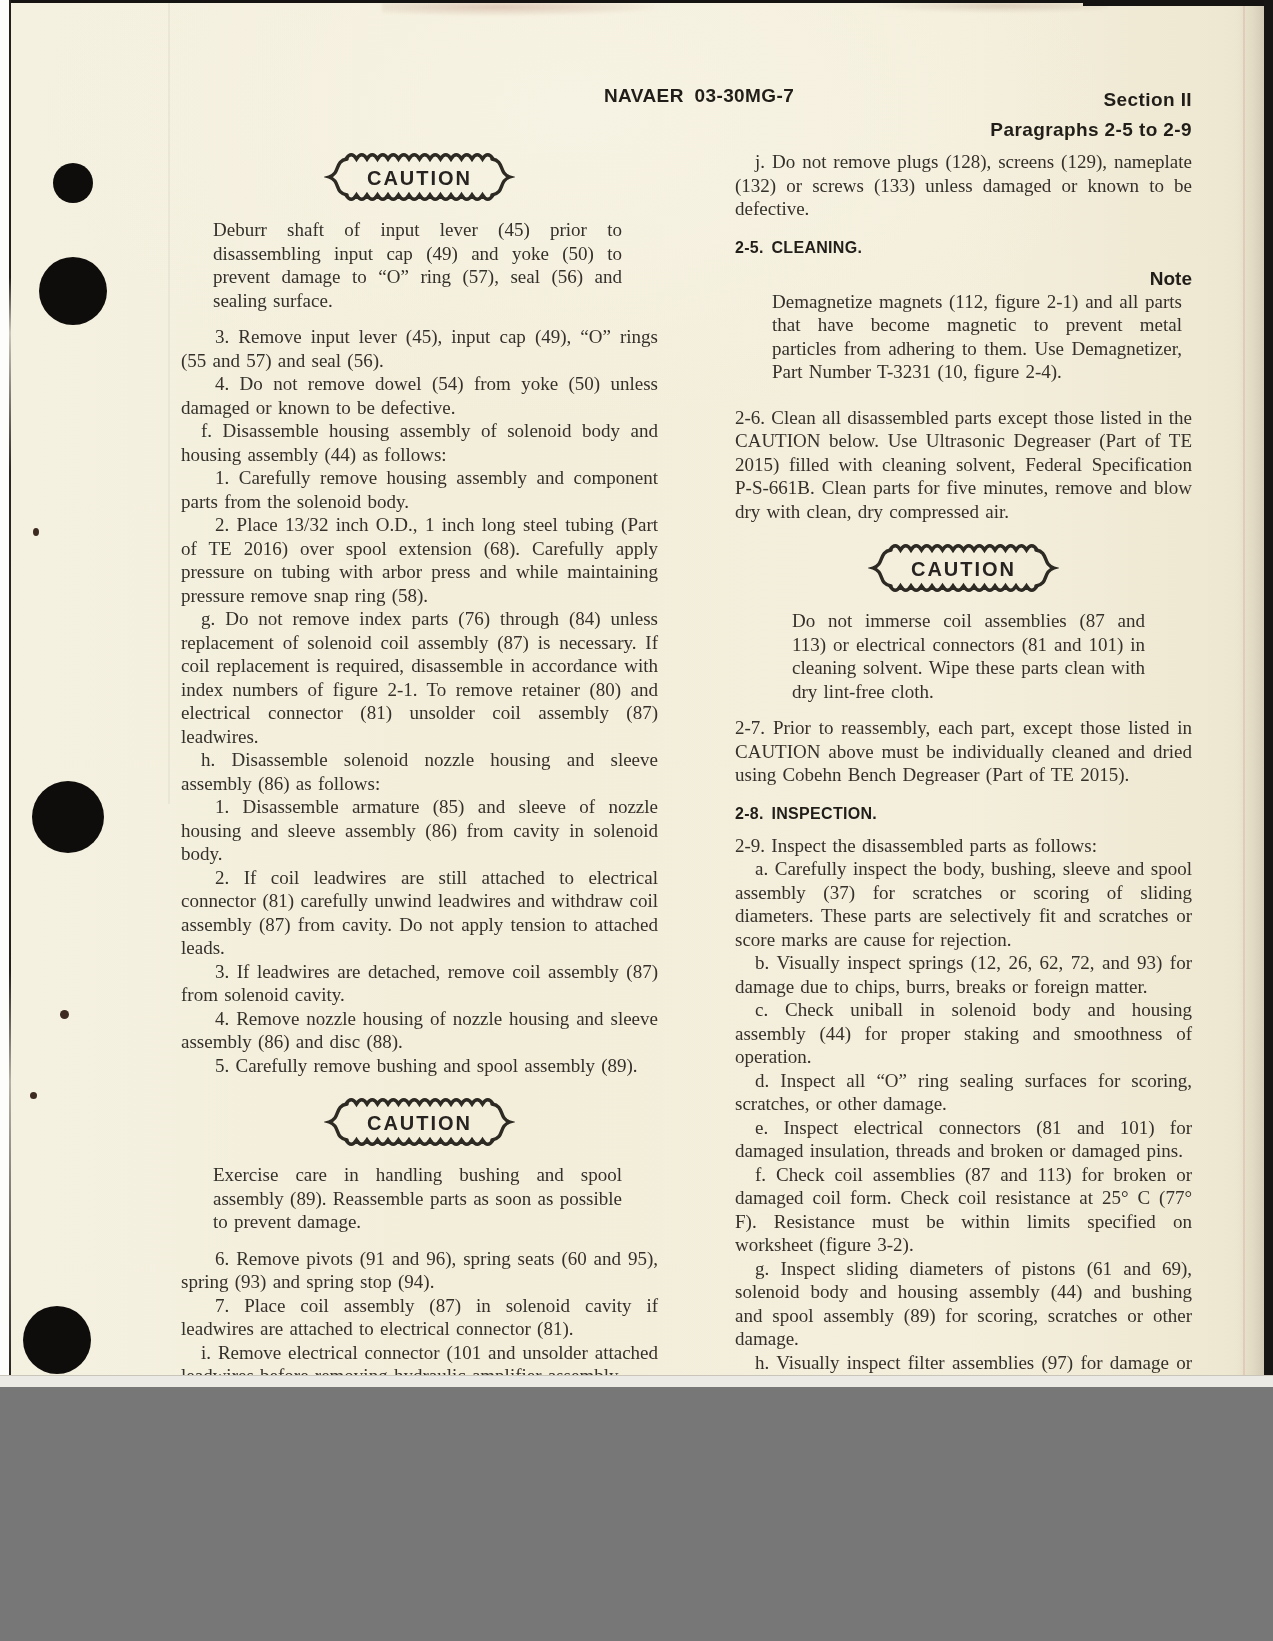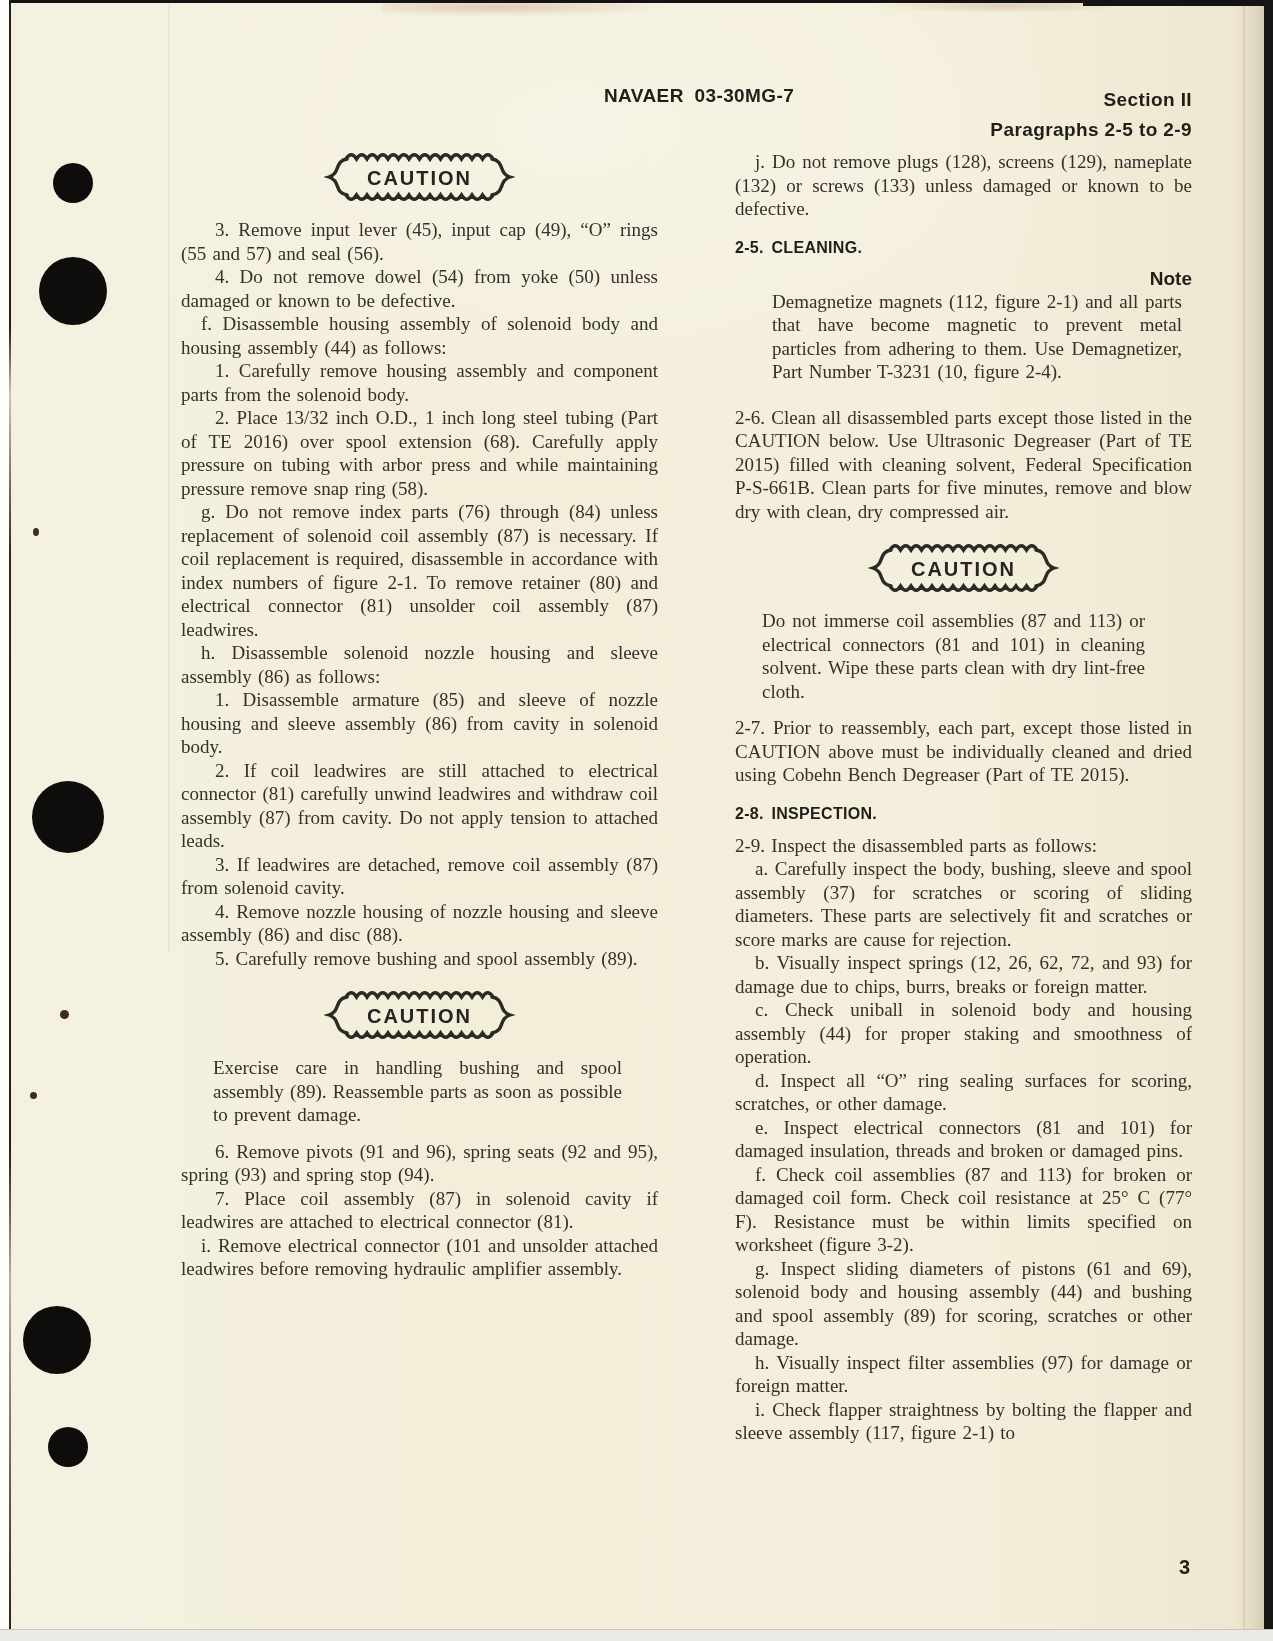--- a/index.html
+++ b/index.html
@@ -3,21 +3,21 @@
 <meta charset="utf-8">
 <style>
   :root{
     --paper:#f3eeda;
     --ink:#35302a;
     --head-ink:#211e19;
   }
   html,body{margin:0;padding:0;background:#777;}
   .page{
     position:relative;
-    width:1273px;height:1641px;
+    width:1273px;height:1387px;
     margin:0 auto;
     overflow:hidden;
     background:
       radial-gradient(ellipse 900px 520px at 45% 8%, #f7f3e4 0%, rgba(247,243,228,0) 60%),
       linear-gradient(90deg,#f5f1e1 0%, var(--paper) 35%, #f4efdc 75%, #eee8d2 96%, #e9e2cb 100%);
   }
   
   .abs{position:absolute;}
   .top-strip{top:0;left:0;width:100%;height:3px;background:#161412;}
   .top-strip-right{top:0;right:0;width:190px;height:6px;background:#161412;}
@@ -44,21 +44,21 @@
   .page-num{position:absolute;right:83px;top:1556px;font-family:"Liberation Sans",sans-serif;
        font-weight:bold;font-size:20px;color:var(--head-ink);}
   .col{position:absolute;}
   .col-left{left:181px;top:146px;width:477px;}
   .col-right{left:735px;top:150px;width:457px;}
   .para{font-family:"Liberation Serif",serif;font-size:19px;line-height:23.5px;
         color:var(--ink);text-align:justify;text-align-last:left;word-spacing:1.5px;margin:0;}
   .ind-num{text-indent:34px;}
   .ind-alpha{text-indent:20px;}
   .caution-text{margin:0 36px 13px 32px;}
-  .col-right .caution-text{margin:0 47px 13px 27px;}
+  .col-right .caution-text{margin:0 47px 13px 57px;}
   .note-text{margin:0 10px 22px 37px;}
   .heading{font-family:"Liberation Sans",sans-serif;font-weight:bold;font-size:16px;
         line-height:24px;color:var(--head-ink);letter-spacing:.3px;margin:15px 0 8px;word-spacing:3px;}
   .note-head{font-family:"Liberation Sans",sans-serif;font-weight:bold;font-size:19px;
         text-align:right;margin:5px 0 0;color:var(--head-ink);}
   .caution-box{width:191px;height:58px;margin:16px auto 12px;}
   .caution-box:first-child{margin-top:2px;}
   .caution-svg{width:191px;height:58px;display:block;}
   .caution-svg path{stroke:#2d2923;stroke-width:3.4;fill:none;stroke-linecap:round;}
   .caution-svg text{font-family:"Liberation Sans",sans-serif;font-weight:bold;font-size:20px;
@@ -84,20 +84,21 @@
   <div class="col col-left" id="col-left">
       <div class="caution-box">
         <svg class="caution-svg" viewBox="0 0 191 58">
           <path d="M22 11 q5.25 -8.5 10.5 0 q5.25 -8.5 10.5 0 q5.25 -8.5 10.5 0 q5.25 -8.5 10.5 0 q5.25 -8.5 10.5 0 q5.25 -8.5 10.5 0 q5.25 -8.5 10.5 0 q5.25 -8.5 10.5 0 q5.25 -8.5 10.5 0 q5.25 -8.5 10.5 0 q5.25 -8.5 10.5 0 q5.25 -8.5 10.5 0 q5.25 -8.5 10.5 0 q5.25 -8.5 10.5 0"></path>
           <path d="M22 47 q5.25 8.5 10.5 0 q5.25 8.5 10.5 0 q5.25 8.5 10.5 0 q5.25 8.5 10.5 0 q5.25 8.5 10.5 0 q5.25 8.5 10.5 0 q5.25 8.5 10.5 0 q5.25 8.5 10.5 0 q5.25 8.5 10.5 0 q5.25 8.5 10.5 0 q5.25 8.5 10.5 0 q5.25 8.5 10.5 0 q5.25 8.5 10.5 0 q5.25 8.5 10.5 0"></path>
           <path d="M23 11 C10 13 17 25 5 29 C17 33 10 45 23 47"></path>
           <path d="M168 11 C181 13 174 25 186 29 C174 33 181 45 168 47"></path>
           <text x="95.5" y="37">CAUTION</text>
         </svg>
       </div>
+      <div class="para caution-text">Deburr shaft of input lever (45) prior to disassembling input cap (49) and yoke (50) to prevent damage to “O” ring (57), seal (56) and sealing surface.</div>
       <div class="para ind-num">3. Remove input lever (45), input cap (49), “O” rings (55 and 57) and seal (56).</div>
       <div class="para ind-num">4. Do not remove dowel (54) from yoke (50) unless damaged or known to be defective.</div>
       <div class="para ind-alpha">f. Disassemble housing assembly of solenoid body and housing assembly (44) as follows:</div>
       <div class="para ind-num">1. Carefully remove housing assembly and component parts from the solenoid body.</div>
       <div class="para ind-num">2. Place 13/32 inch O.D., 1 inch long steel tubing (Part of TE 2016) over spool extension (68). Carefully apply pressure on tubing with arbor press and while maintaining pressure remove snap ring (58).</div>
       <div class="para ind-alpha">g. Do not remove index parts (76) through (84) unless replacement of solenoid coil assembly (87) is necessary. If coil replacement is required, disassemble in accordance with index numbers of figure 2-1. To remove retainer (80) and electrical connector (81) unsolder coil assembly (87) leadwires.</div>
       <div class="para ind-alpha">h. Disassemble solenoid nozzle housing and sleeve assembly (86) as follows:</div>
       <div class="para ind-num">1. Disassemble armature (85) and sleeve of nozzle housing and sleeve assembly (86) from cavity in solenoid body.</div>
       <div class="para ind-num">2. If coil leadwires are still attached to electrical connector (81) carefully unwind leadwires and withdraw coil assembly (87) from cavity. Do not apply tension to attached leads.</div>
       <div class="para ind-num">3. If leadwires are detached, remove coil assembly (87) from solenoid cavity.</div>
@@ -106,21 +107,21 @@
       <div class="caution-box">
         <svg class="caution-svg" viewBox="0 0 191 58">
           <path d="M22 11 q5.25 -8.5 10.5 0 q5.25 -8.5 10.5 0 q5.25 -8.5 10.5 0 q5.25 -8.5 10.5 0 q5.25 -8.5 10.5 0 q5.25 -8.5 10.5 0 q5.25 -8.5 10.5 0 q5.25 -8.5 10.5 0 q5.25 -8.5 10.5 0 q5.25 -8.5 10.5 0 q5.25 -8.5 10.5 0 q5.25 -8.5 10.5 0 q5.25 -8.5 10.5 0 q5.25 -8.5 10.5 0"></path>
           <path d="M22 47 q5.25 8.5 10.5 0 q5.25 8.5 10.5 0 q5.25 8.5 10.5 0 q5.25 8.5 10.5 0 q5.25 8.5 10.5 0 q5.25 8.5 10.5 0 q5.25 8.5 10.5 0 q5.25 8.5 10.5 0 q5.25 8.5 10.5 0 q5.25 8.5 10.5 0 q5.25 8.5 10.5 0 q5.25 8.5 10.5 0 q5.25 8.5 10.5 0 q5.25 8.5 10.5 0"></path>
           <path d="M23 11 C10 13 17 25 5 29 C17 33 10 45 23 47"></path>
           <path d="M168 11 C181 13 174 25 186 29 C174 33 181 45 168 47"></path>
           <text x="95.5" y="37">CAUTION</text>
         </svg>
       </div>
       <div class="para caution-text">Exercise care in handling bushing and spool assembly (89). Reassemble parts as soon as possible to prevent damage.</div>
-      <div class="para ind-num">6. Remove pivots (91 and 96), spring seats (92 and 95), spring (93) and spring stop (94).</div>
+      <div class="para ind-num">6. Remove pivots (91 and 96), spring seats (60 and 95), spring (93) and spring stop (94).</div>
       <div class="para ind-num">7. Place coil assembly (87) in solenoid cavity if leadwires are attached to electrical connector (81).</div>
       <div class="para ind-alpha">i. Remove electrical connector (101 and unsolder attached leadwires before removing hydraulic amplifier assembly.</div>
     </div>
   <div class="col col-right" id="col-right">
       <div class="para ind-alpha">j. Do not remove plugs (128), screens (129), nameplate (132) or screws (133) unless damaged or known to be defective.</div>
       <div class="heading">2-5. CLEANING.</div>
       <div class="note-head">Note</div>
       <div class="para note-text">Demagnetize magnets (112, figure 2-1) and all parts that have become magnetic to prevent metal particles from adhering to them. Use Demagnetizer, Part Number T-3231 (10, figure 2-4).</div>
       <div class="para">2-6. Clean all disassembled parts except those listed in the CAUTION below. Use Ultrasonic Degreaser (Part of TE 2015) filled with cleaning solvent, Federal Specification P-S-661B. Clean parts for five minutes, remove and blow dry with clean, dry compressed air.</div>
       <div class="caution-box">

